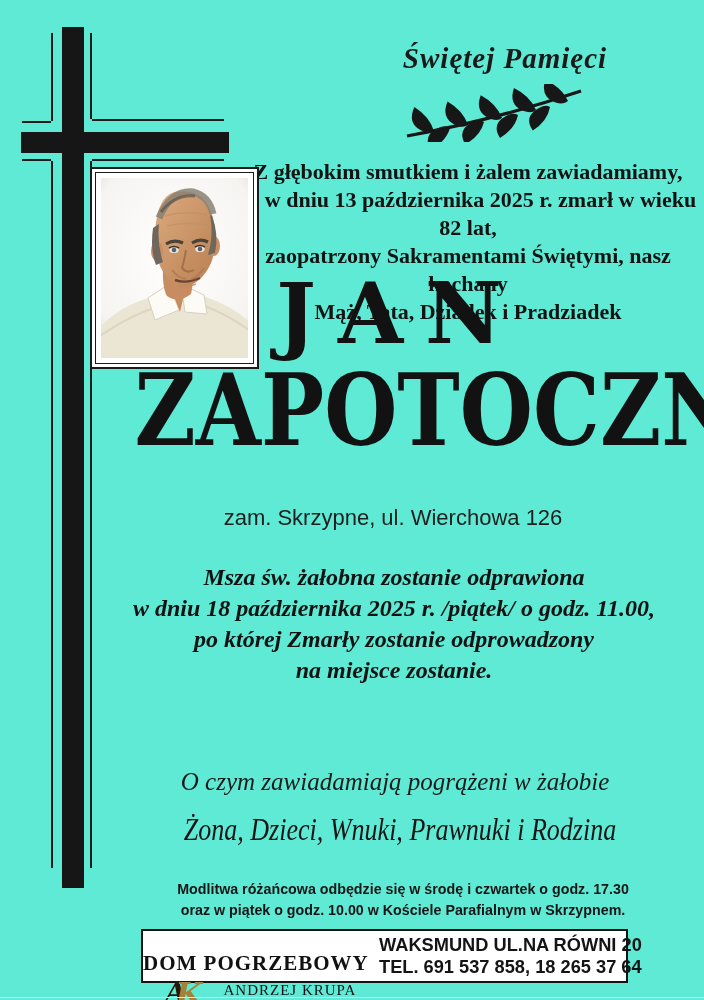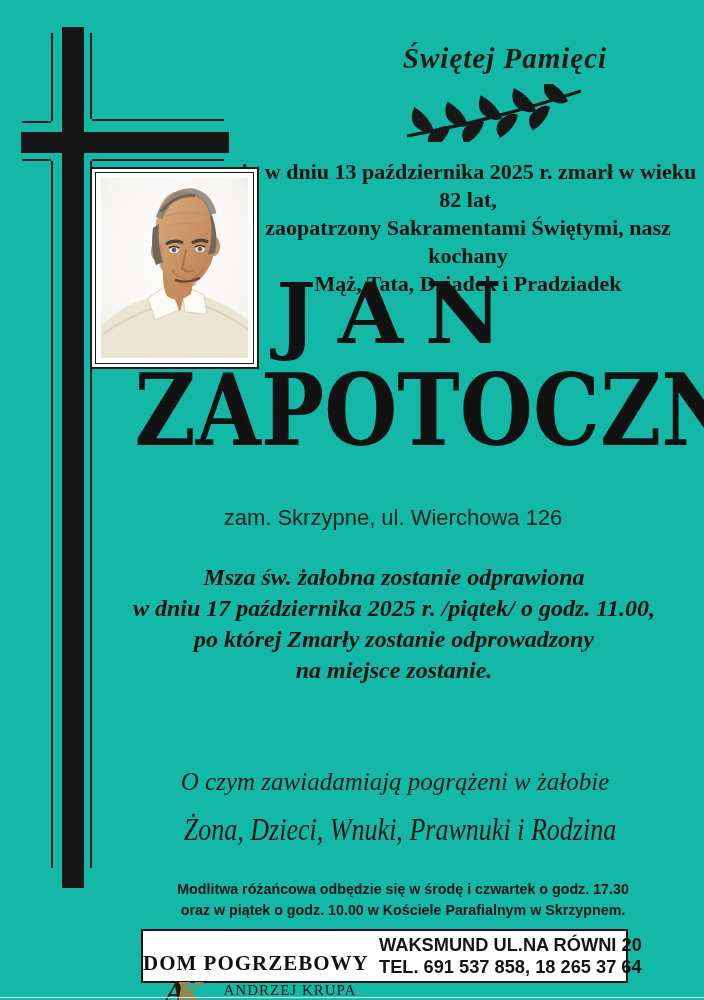--- a/index.html
+++ b/index.html
@@ -1,20 +1,20 @@
 <!DOCTYPE html>
 <html lang="pl"><head>
 <meta charset="utf-8">
 <style>
   html,body{margin:0;padding:0;}
   body{background:#888;}
   .page{
     position:relative;
     width:704px;height:1000px;
-    background:#14b8a6;
+    background:#5eead4;
     margin:0 auto;
     overflow:hidden;
     font-family:"Liberation Serif", serif;
     color:#141414;
   }
   
   .bar{position:absolute;background:#161616;}
   .thin{position:absolute;background:#1c1c1c;}
   
   .header-script{
@@ -164,20 +164,21 @@
         <use href="#leafUp" x="0" y="0" transform="translate(164,17) rotate(-14)"></use>
         <use href="#leafDown" x="0" y="0" transform="translate(46,44) rotate(4)"></use>
         <use href="#leafDown" x="0" y="0" transform="translate(80,38) rotate(2)"></use>
         <use href="#leafDown" x="0" y="0" transform="translate(114,31) rotate(0)"></use>
         <use href="#leafDown" x="0" y="0" transform="translate(146,23) rotate(-2)"></use>
       </g>
     </svg>
   </div>
 
   <div class="announce">
+    <div>Z głębokim smutkiem i żalem zawiadamiamy,</div>
     <div>że w dniu 13 października 2025 r. zmarł w wieku 82 lat,</div>
     <div>zaopatrzony Sakramentami Świętymi, nasz kochany</div>
     <div>Mąż, Tata, Dziadek i Pradziadek</div>
   </div>
 
   <div class="photo-frame">
     <div class="photo-frame-inner">
       <svg width="147" height="180" viewBox="0 0 147 180">
         <defs>
           <radialGradient id="pbg" cx="50%" cy="42%" r="75%">
@@ -237,21 +238,21 @@
     </div>
   </div>
 
   <div class="first-name">JAN</div>
   <div class="last-name">ZAPOTOCZNY</div>
 
   <div class="residence">zam. Skrzypne, ul. Wierchowa 126</div>
 
   <div class="mass">
     <div>Msza św. żałobna zostanie odprawiona</div>
-    <div>w dniu 17 października 2025 r. /piątek/ o godz. 11.00,</div>
+    <div>w dniu 18 października 2025 r. /piątek/ o godz. 11.00,</div>
     <div>po której Zmarły zostanie odprowadzony</div>
     <div>na miejsce zostanie.</div>
   </div>
 
   <div class="notify">O czym zawiadamiają pogrążeni w żałobie</div>
   <div class="family">Żona, Dzieci, Wnuki, Prawnuki i Rodzina</div>
 
   <div class="rosary">
     <div>Modlitwa różańcowa odbędzie się w środę i czwartek o godz. 17.30</div>
     <div>oraz w piątek o godz. 10.00 w Kościele Parafialnym w Skrzypnem.</div>

